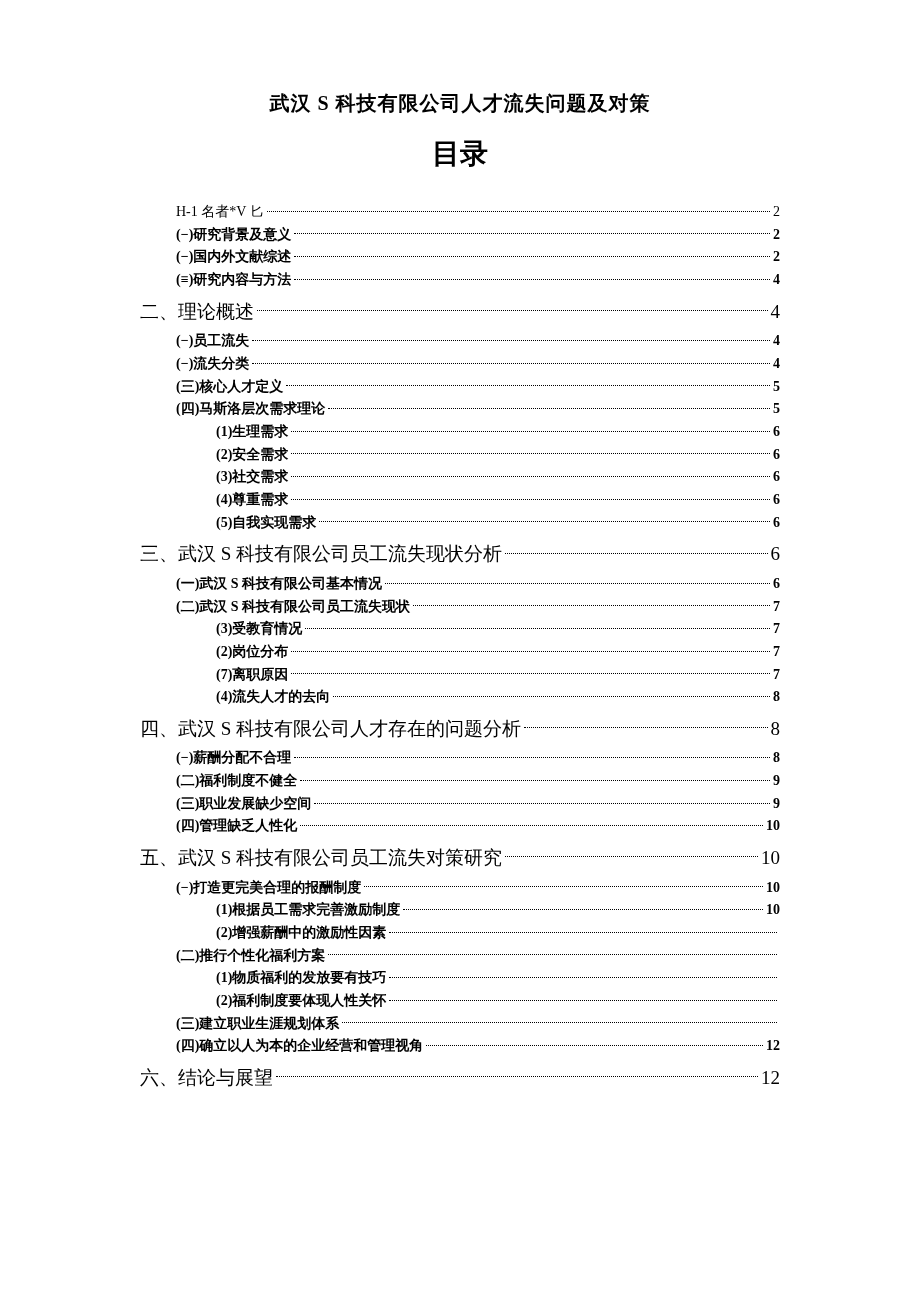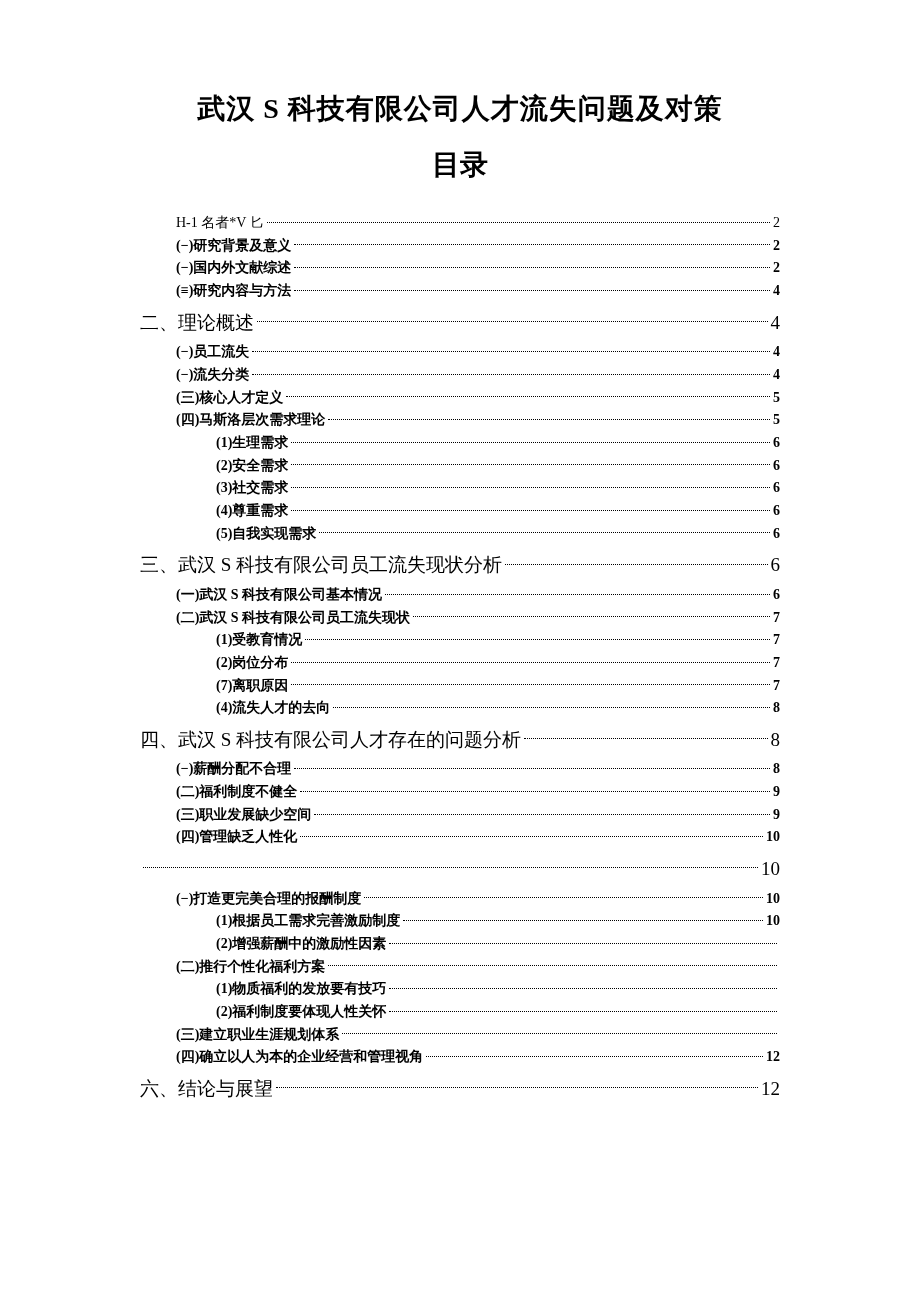--- a/index.html
+++ b/index.html
@@ -8,21 +8,21 @@
     background: #fff;
     font-family: "SimSun", "宋体", serif;
     color: #000;
     width: 920px;
   }
   .page {
     padding: 90px 140px 60px 140px;
   }
   .title {
     text-align: center;
-    font-size: 28px;
+    font-size: 20px;
     font-weight: bold;
     margin-bottom: 18px;
     font-family: "SimSun", serif;
     letter-spacing: 1px;
   }
   .subtitle {
     text-align: center;
     font-size: 28px;
     font-weight: bold;
     margin-bottom: 28px;
@@ -147,21 +147,21 @@
         <span class="toc-label">(一)武汉 S 科技有限公司基本情况</span>
         <span class="toc-dots"></span>
         <span class="toc-page">6</span>
       </div>
       <div class="toc-row lvl-1 bold">
         <span class="toc-label">(二)武汉 S 科技有限公司员工流失现状</span>
         <span class="toc-dots"></span>
         <span class="toc-page">7</span>
       </div>
       <div class="toc-row lvl-2 bold">
-        <span class="toc-label">(1)受教育情况</span>
+        <span class="toc-label">(3)受教育情况</span>
         <span class="toc-dots"></span>
         <span class="toc-page">7</span>
       </div>
       <div class="toc-row lvl-2 bold">
         <span class="toc-label">(2)岗位分布</span>
         <span class="toc-dots"></span>
         <span class="toc-page">7</span>
       </div>
       <div class="toc-row lvl-2 bold">
         <span class="toc-label">(7)离职原因</span>
@@ -192,20 +192,21 @@
         <span class="toc-label">(三)职业发展缺少空间</span>
         <span class="toc-dots"></span>
         <span class="toc-page">9</span>
       </div>
       <div class="toc-row lvl-1 bold">
         <span class="toc-label">(四)管理缺乏人性化</span>
         <span class="toc-dots"></span>
         <span class="toc-page">10</span>
       </div>
       <div class="toc-row lvl-0 section-row">
+        <span class="toc-label">五、武汉 S 科技有限公司员工流失对策研究</span>
         <span class="toc-dots"></span>
         <span class="toc-page">10</span>
       </div>
       <div class="toc-row lvl-1 bold">
         <span class="toc-label">(−)打造更完美合理的报酬制度</span>
         <span class="toc-dots"></span>
         <span class="toc-page">10</span>
       </div>
       <div class="toc-row lvl-2 bold">
         <span class="toc-label">(1)根据员工需求完善激励制度</span>

